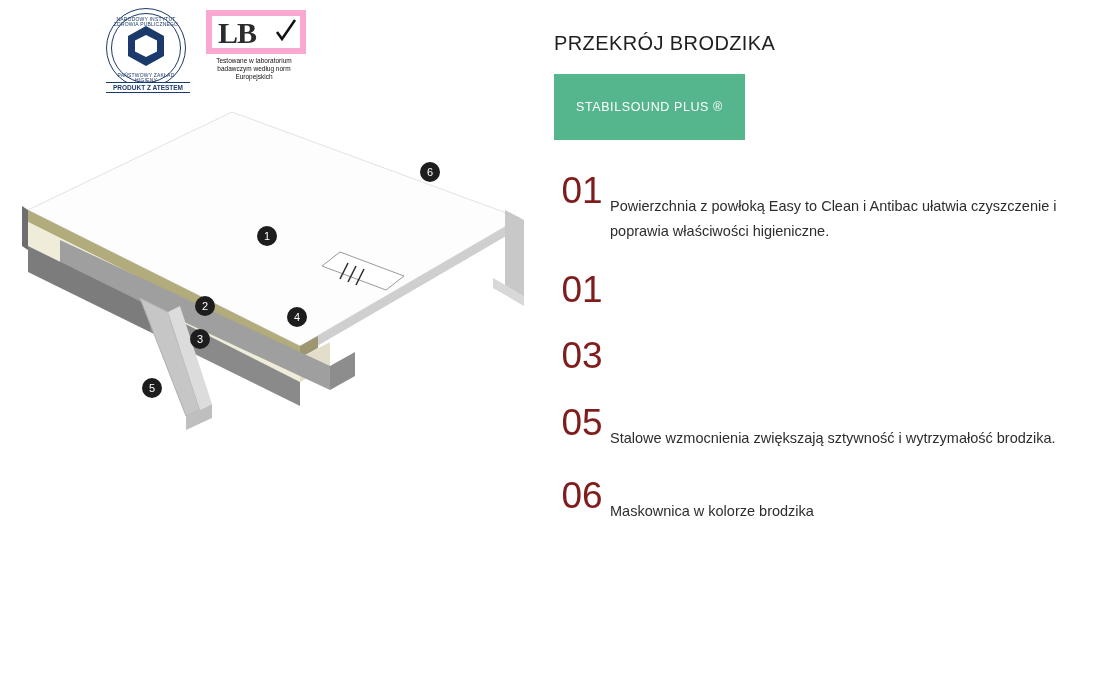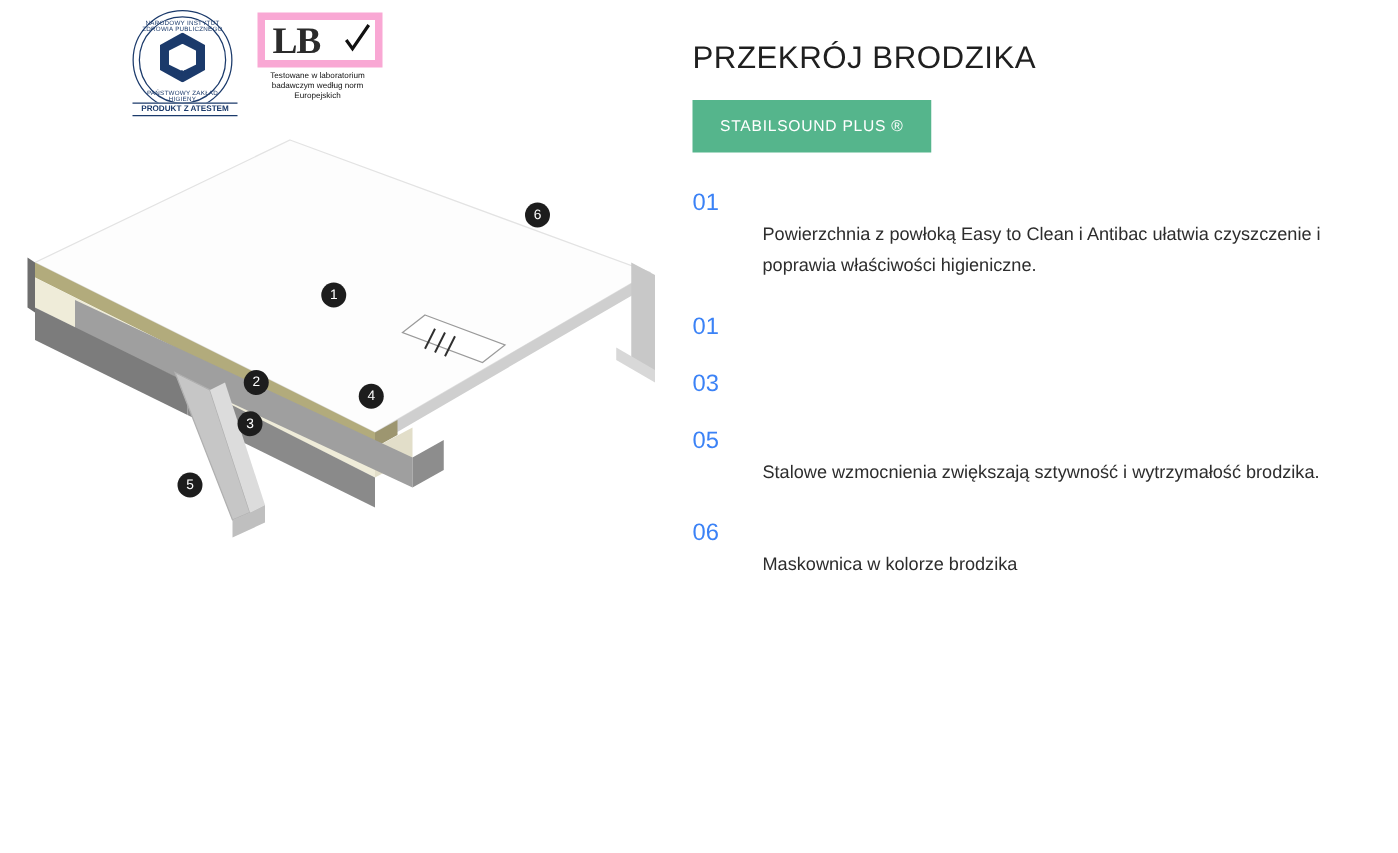--- a/index.html
+++ b/index.html
@@ -172,51 +172,52 @@
 
   
   .right-panel {
     position: absolute;
     left: 554px;
     top: 0;
     width: 540px;
   }
   .title {
     margin: 32px 0 0 0;
-    font-size: 25px;
+    font-size: 20px;
     font-weight: normal;
     letter-spacing: .4px;
     color: #1f1f1f;
   }
   .chip {
     display: inline-block;
     margin-top: 19px;
     background: #55b58c;
     color: #ffffff;
     font-size: 12.5px;
     letter-spacing: .6px;
-    padding: 14px 22px;
+    padding: 26px 22px;
     border: none;
     cursor: pointer;
   }
   .list {
     margin-top: 30px;
   }
   .item {
     display: flex;
     align-items: flex-start;
     margin-bottom: 24px;
   }
   .item-num {
     width: 56px;
     flex: 0 0 56px;
-    font-size: 19px;
-    color: #3b82f6;
+    font-size: 37px;
+    color: #7f1d1d;
     line-height: 1.15;
     font-family: "Liberation Sans", sans-serif;
+    text-align: center;
   }
   .item-text {
     font-size: 14.5px;
     line-height: 1.75;
     color: #2d2d2d;
     max-width: 452px;
     margin-top: 24px;
   }
   .item-text b { font-weight: bold; }
 </style>

